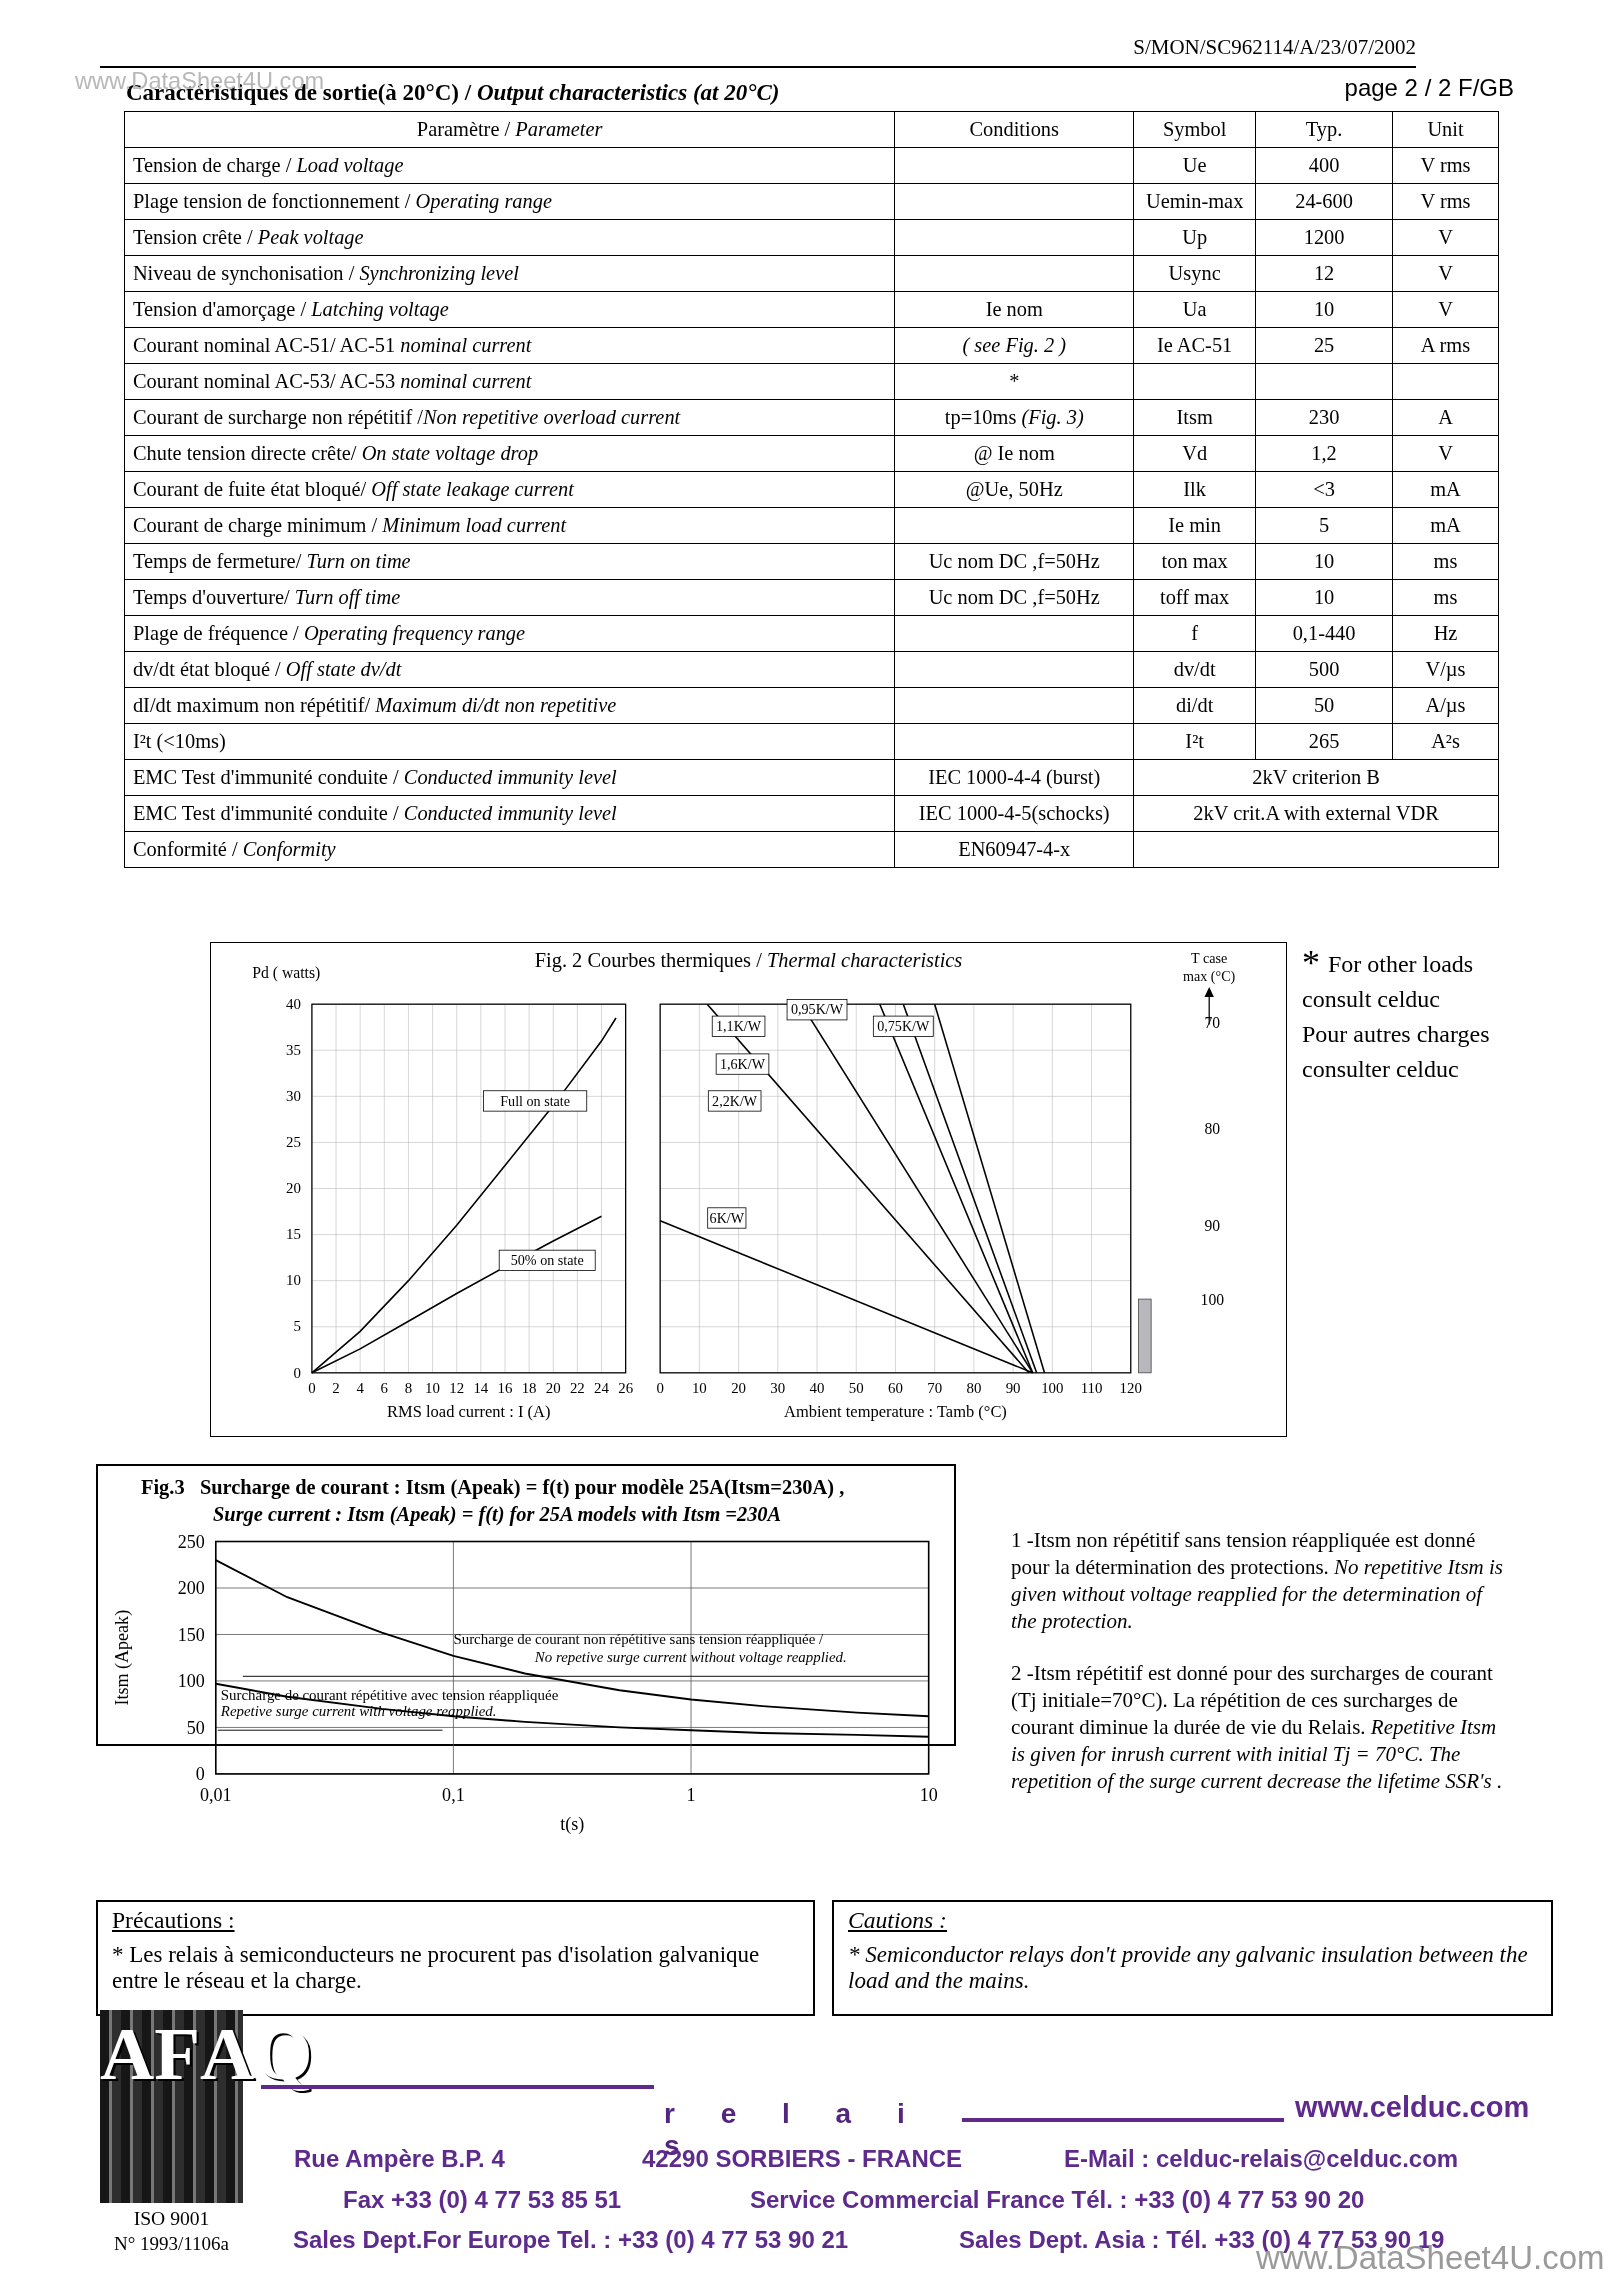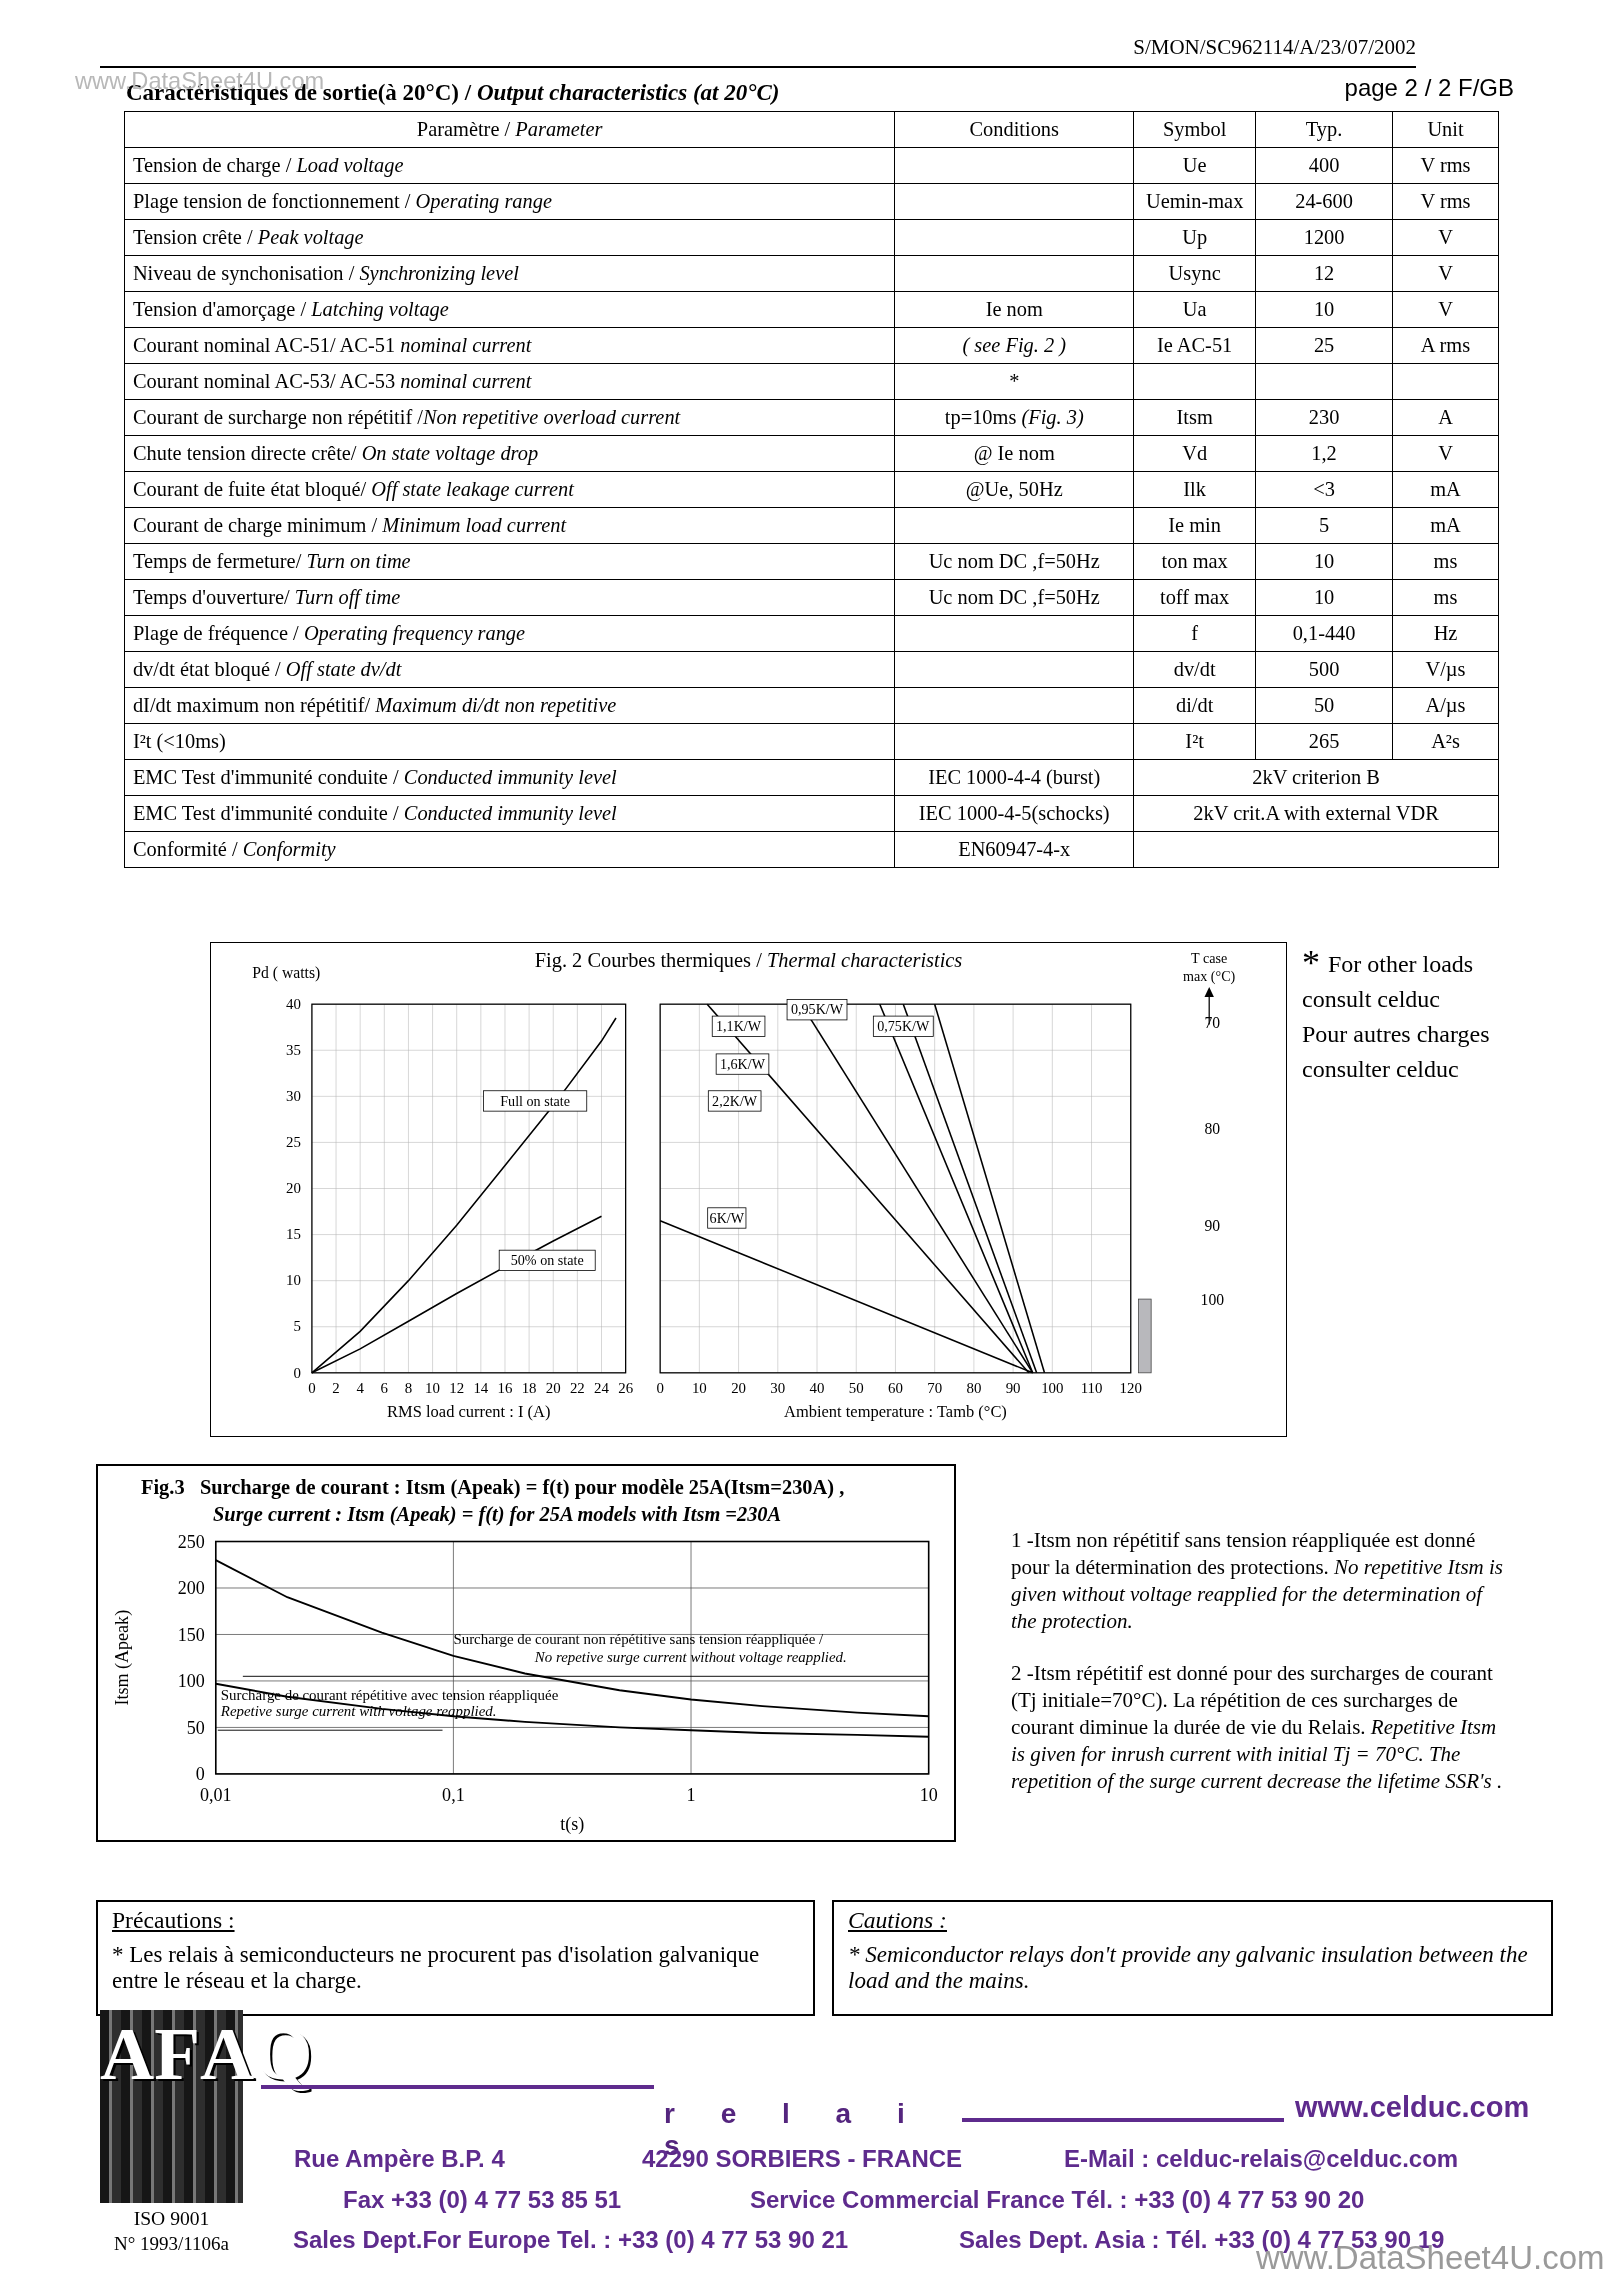--- a/index.html
+++ b/index.html
@@ -26,21 +26,21 @@
   .fig2-box{position:absolute;top:942px;left:210px;width:1077px;height:495px;border:1.6px solid #000}
   .fig2-title{position:absolute;top:6.3px;left:0;width:100%;text-align:center;font-size:20.4px;z-index:2}
   .fig2-box svg,.fig3-box svg{position:absolute;top:0;left:0}
   svg text{font-family:"Liberation Serif",serif;fill:#000}
   svg text.it{font-style:italic}
 
   .fig2-note{position:absolute;top:946px;left:1302px;width:275px;font-size:24px;line-height:35px}
   .fig2-note .star{font-size:36px;margin-right:7.9px;vertical-align:-3.1px}
 
   
-  .fig3-box{position:absolute;top:1464px;left:96px;width:860px;height:378px;border:2.4px solid #000}
+  .fig3-box{position:absolute;top:1464px;left:96px;width:860px;height:282px;border:2.4px solid #000}
   .fig3-title{position:absolute;top:7.9px;left:43px;font-size:20.4px;font-weight:bold;line-height:27px;z-index:2}
   .fig3-title .t2{margin-left:72px}
 
   .notes{position:absolute;top:1527px;left:1011px;width:495px;font-size:21px;line-height:27px}
   .notes p+p{margin-top:25px}
 
   .cbox{position:absolute;top:1900px;height:116px;border:2.4px solid #000;padding:5px 14px;font-size:23px}
   .cbox .head{font-size:23.6px;text-decoration:underline;margin-bottom:7.9px}
   .precautions{left:96px;width:719px}
   .cautions{left:832px;width:721px}

